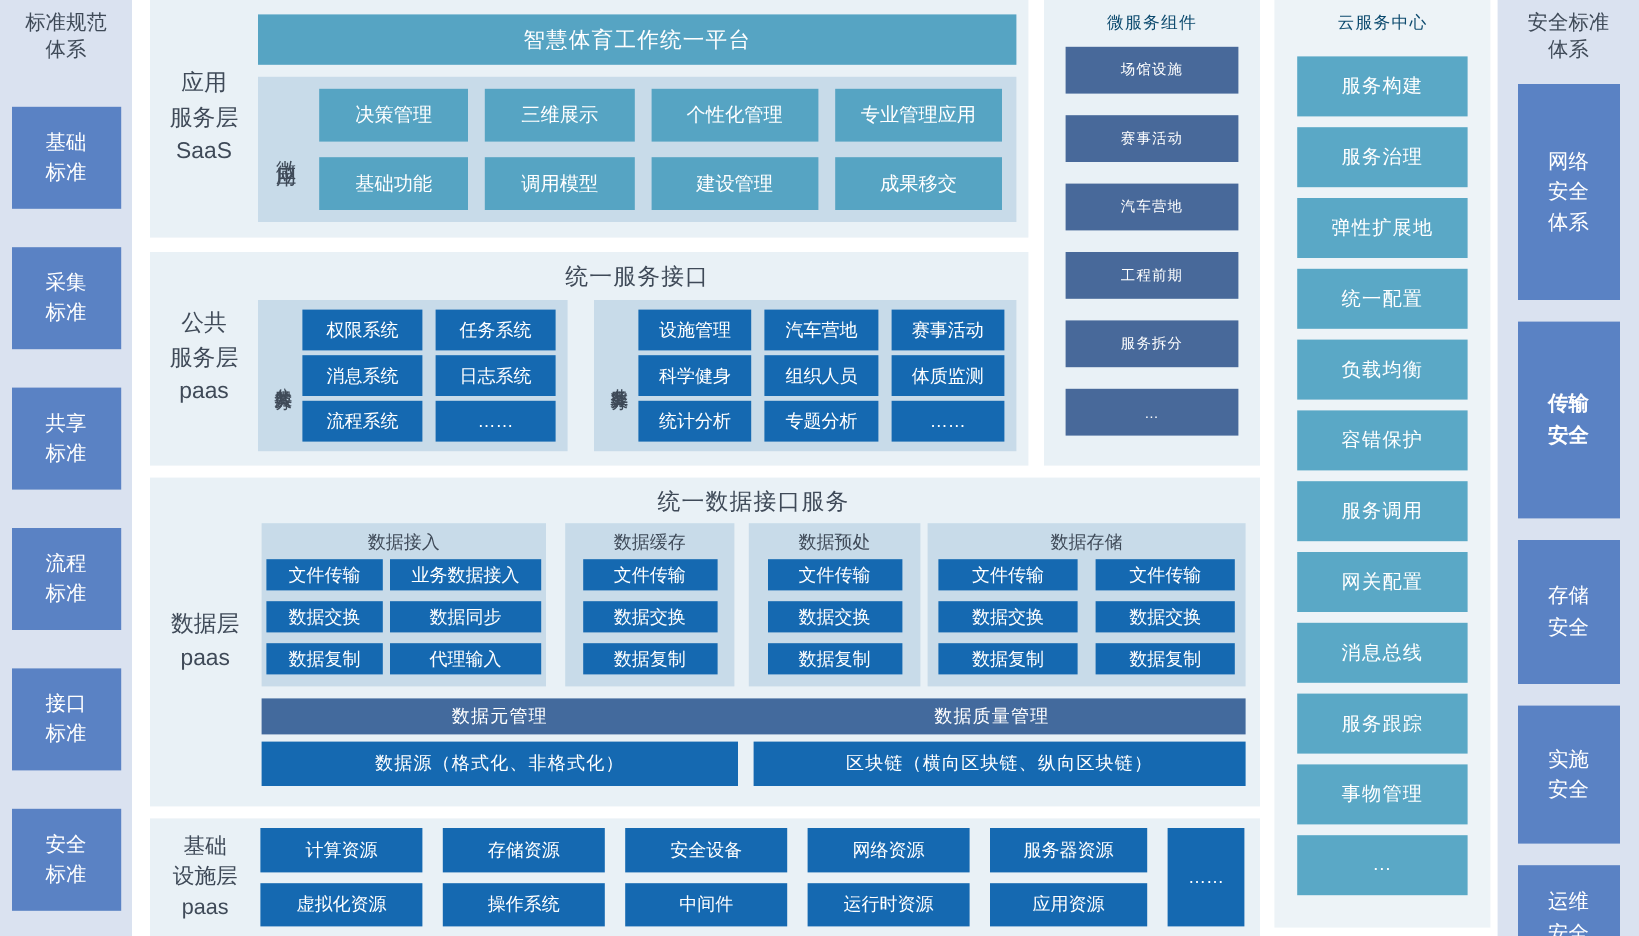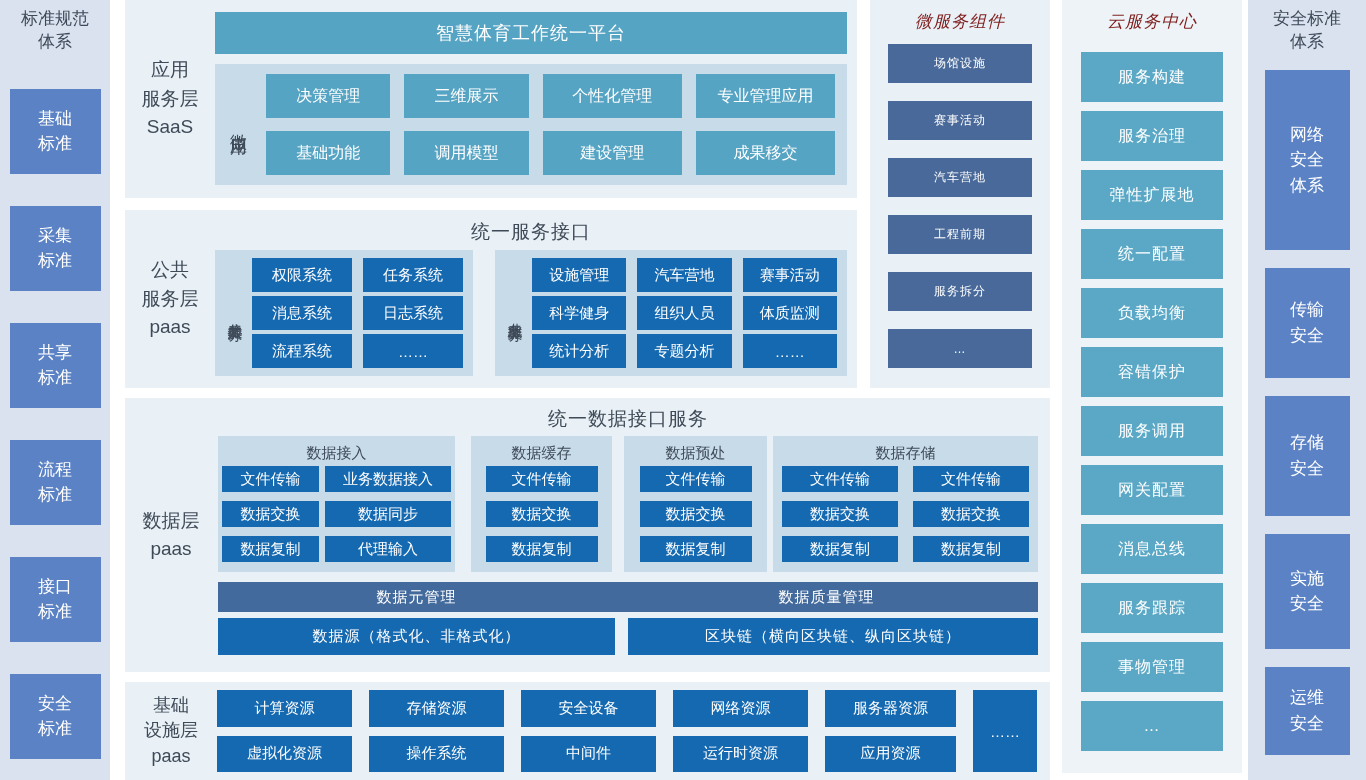--- a/index.html
+++ b/index.html
@@ -12,21 +12,21 @@
   .strip-left { left:0; width:110px; }
   .strip-right { left:1248px; width:118px; }
   .strip-title { margin-top:8px; text-align:center; font-size:17px; line-height:1.35; white-space:pre-line; color:#3f4a58; }
   .strip-boxes { display:flex; flex-direction:column; align-items:center; }
   .strip-left .strip-boxes { gap:32px; margin-top:35px; }
   .strip-right .strip-boxes { gap:18px; margin-top:16px; }
   .sbox { background:#5a82c4; color:#fff; display:flex; align-items:center; justify-content:center; text-align:center; white-space:pre-line; font-size:17px; line-height:1.5; }
   .strip-left .sbox { width:91px; height:85px; }
   .strip-right .sbox { width:85px; }
   .strip-right .sbox:nth-child(1) { height:180px; }
-  .strip-right .sbox:nth-child(2) { height:110px; }
+  .strip-right .sbox:nth-child(2) { height:164px;font-weight:bold; }
   .strip-right .sbox:nth-child(3) { height:120px; }
   .strip-right .sbox:nth-child(4) { height:115px; }
   .strip-right .sbox:nth-child(5) { height:88px; }
 
   
   .main { position:absolute; left:125px; top:0; width:925px; }
   .panel { background:#e9f1f6; }
   .top-row { display:flex; gap:13px; }
   .stack { width:732px; display:flex; flex-direction:column; gap:12px; }
 
@@ -83,21 +83,21 @@
   .bw2 { flex:1; }
 
   
   .infra { height:98px; margin-top:10px; display:flex; }
   .infra .layer-label { width:92px; font-size:18px; line-height:1.4; }
   .infra-grid { flex:1; margin:8px 10px 8px 0; display:grid; grid-template-columns:135px 135px 135px 135px 131px 64px; grid-template-rows:1fr 1fr; gap:9px 17px; }
   .more-tall { grid-column:6; grid-row:1/3; }
 
   
   .micro { width:180px; height:388px; padding-top:10px; }
-  .col-title { text-align:center; font-size:17px; letter-spacing:1px; color:#7f1d1d;font-style:italic; }
+  .col-title { text-align:center; font-size:14px; letter-spacing:1px; color:#0c4a6e; }
   .micro-boxes { display:flex; flex-direction:column; align-items:center; gap:18px; margin-top:11px; }
   .mbox { width:144px; height:39px; background:#48699a; color:#fff; font-size:12px; display:flex; align-items:center; justify-content:center; letter-spacing:1px; }
 
   
   .cloud { position:absolute; left:1062px; top:0; width:180px; height:773px; background:#edf3f7; padding-top:10px; }
   .cloud-boxes { display:flex; flex-direction:column; align-items:center; gap:9px; margin-top:19px; }
   .cbox { width:142px; height:50px; background:#5aa8c6; color:#fff; font-size:16px; display:flex; align-items:center; justify-content:center; letter-spacing:1px; }
 </style>
 </head>
 <body>

